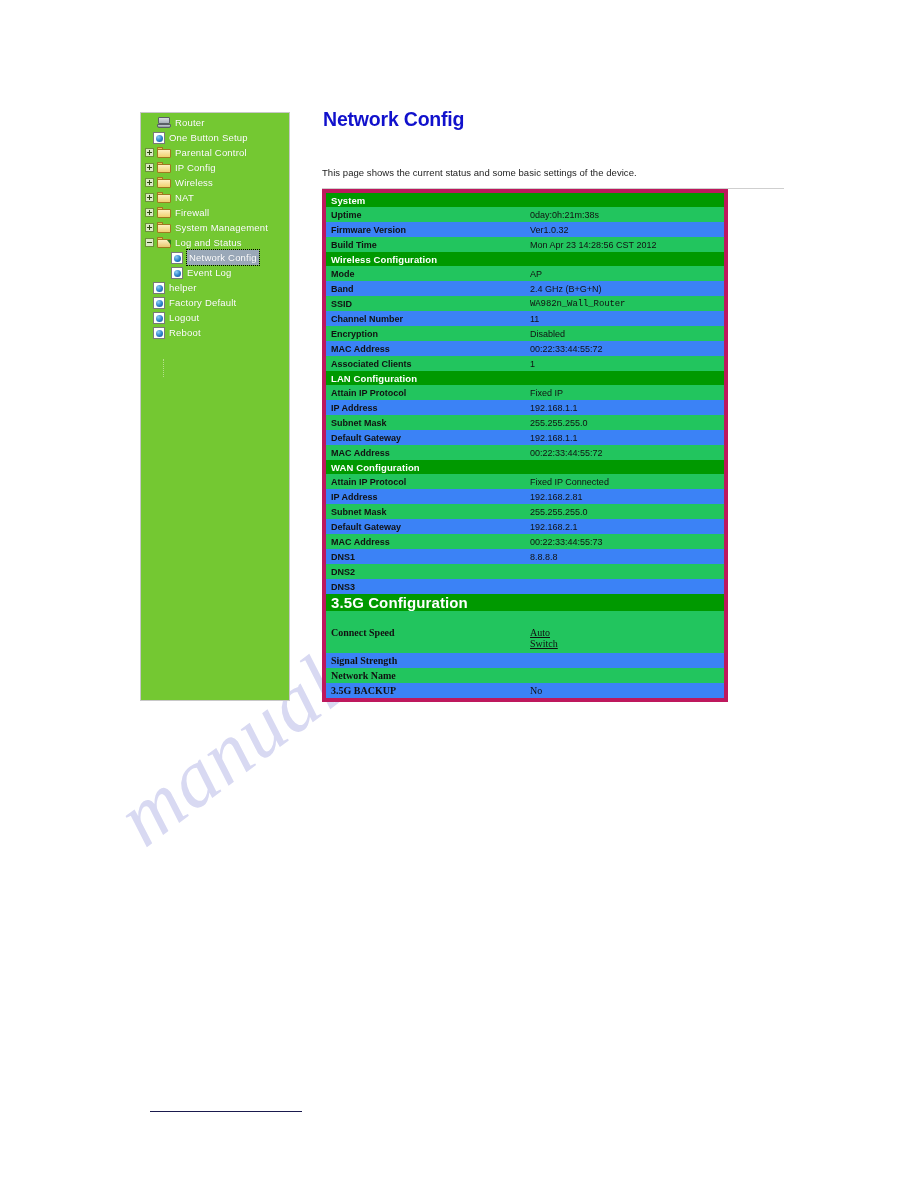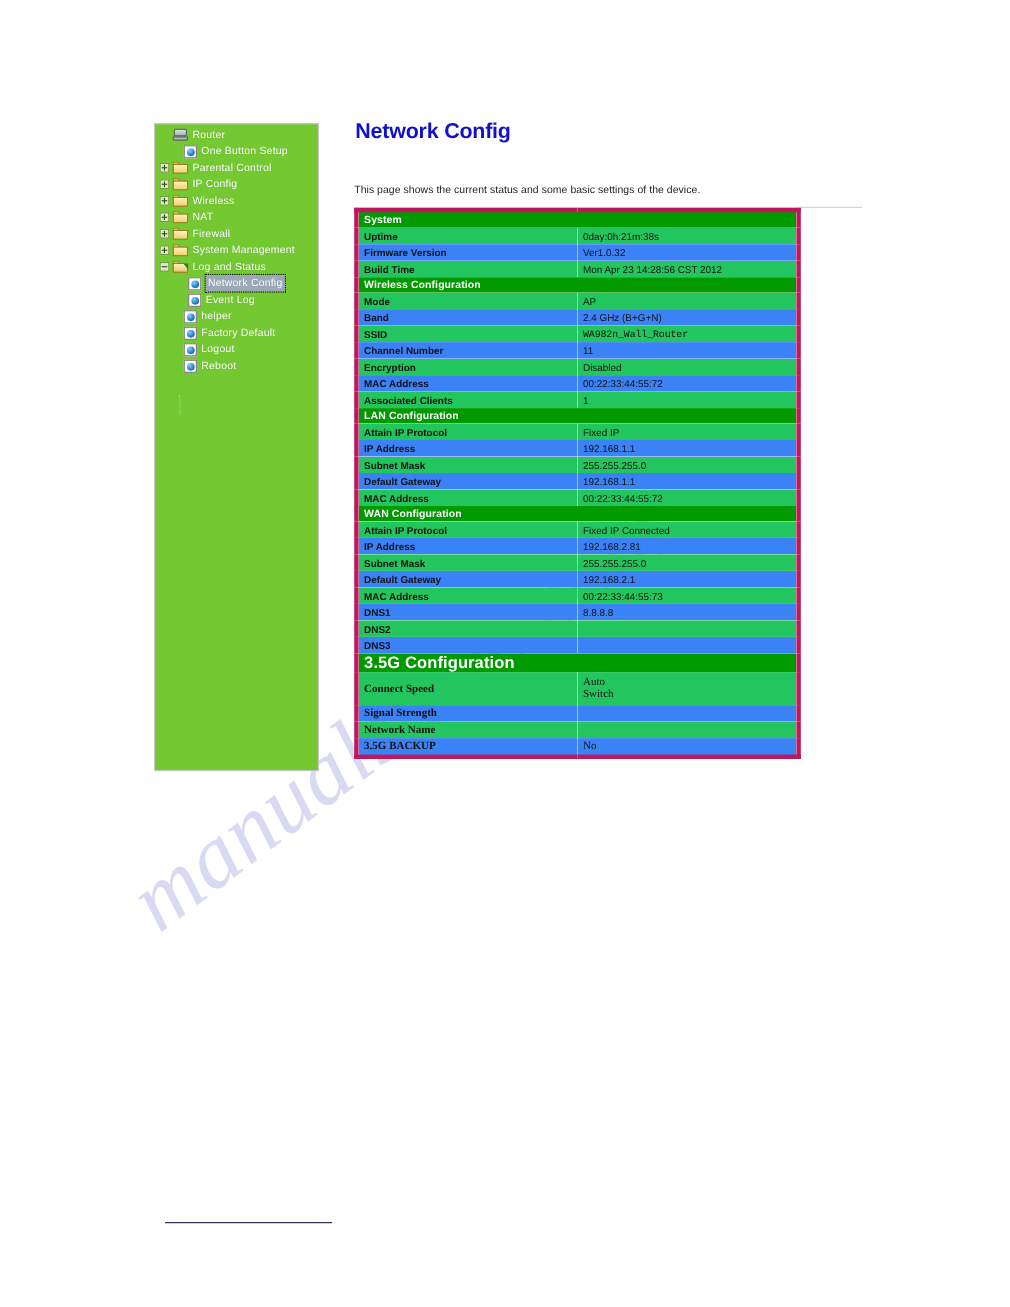--- a/index.html
+++ b/index.html
@@ -64,21 +64,21 @@
     height: 15px;
     line-height: 15px;
     white-space: nowrap;
     font-size: 9.5px;
     color: #ffffff;
     display: flex;
     align-items: center;
   }
   .tree-row.root { padding-left: 16px; }
   .tree-row.lvl1 { padding-left: 4px; }
-  .tree-row.lvl1-leaf { padding-left: 14px; }
+  .tree-row.lvl1-leaf { padding-left: 0; }
   .tree-row.lvl2 { padding-left: 30px; }
 
   .tree-label {
     font-size: 9.5px;
     color: #ffffff;
     letter-spacing: 0.2px;
     text-shadow: 0 0 1px rgba(0,0,0,0.12);
   }
   .tree-label.selected {
     background: #9aa8b8;
@@ -293,22 +293,23 @@
   }
   tr.serif td.k { font-weight: bold; }
   tr.section.serif td {
     font-family: "Liberation Sans", sans-serif;
     font-size: 15px;
     font-weight: bold;
   }
   td.v.multiline {
     white-space: normal;
     line-height: 11px;
-    padding-top: 2px;
+    padding-top: 14px;
     padding-bottom: 2px;
+    text-decoration: underline;
   }
   tr.tall td { height: 26px; }
 
   
   .footnote-rule {
     position: absolute;
     left: 150px;
     top: 1111px;
     width: 152px;
     height: 1px;

